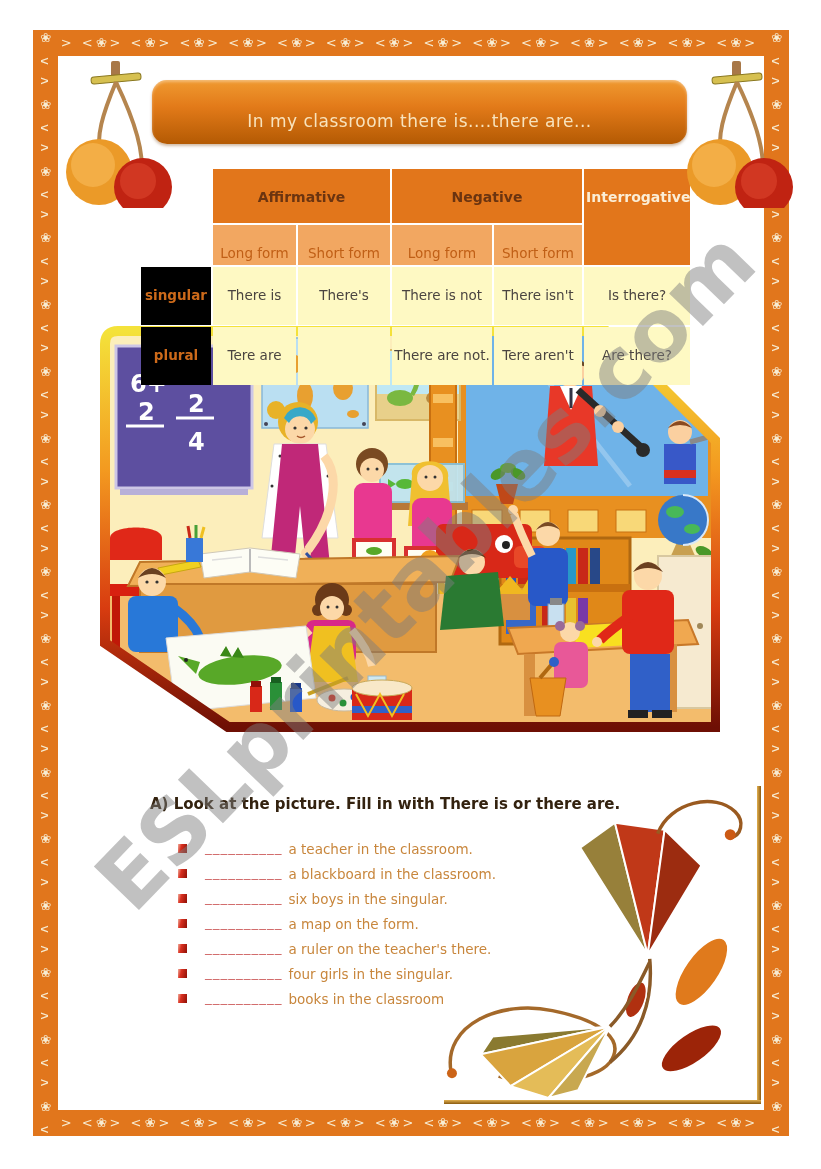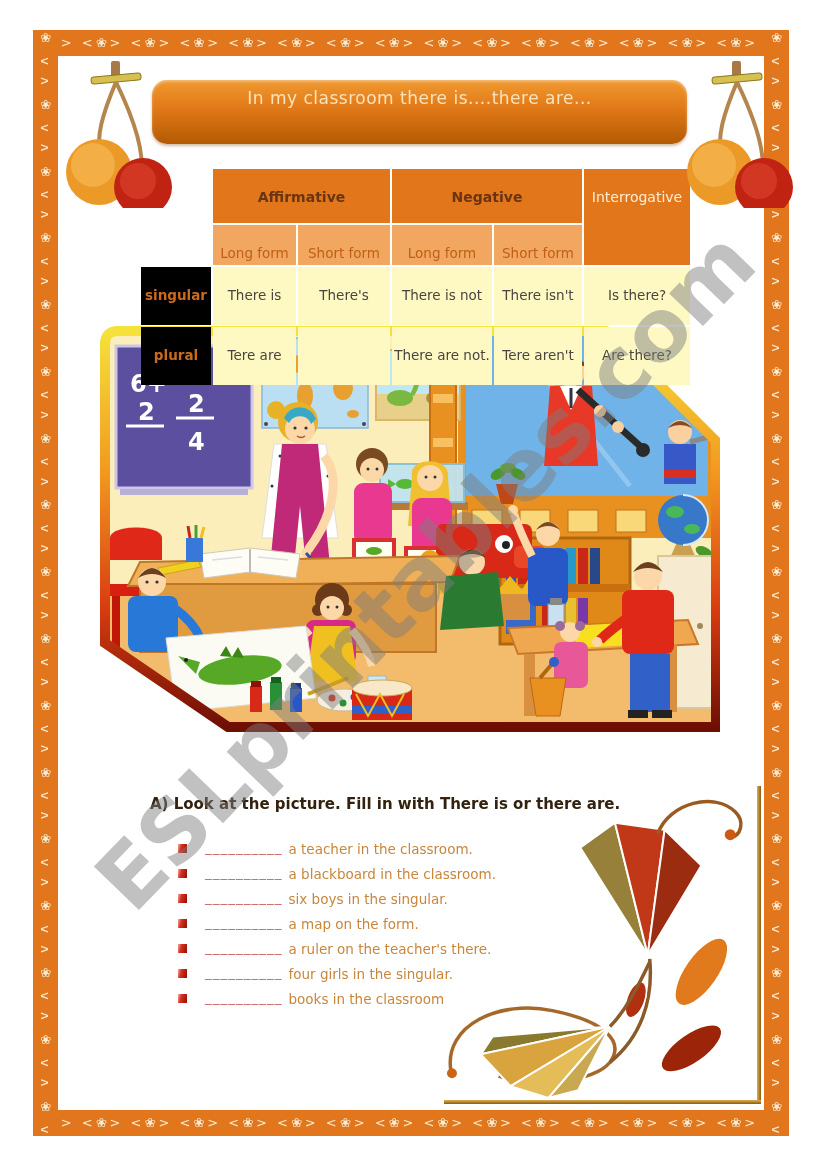--- a/index.html
+++ b/index.html
@@ -8,30 +8,30 @@
   .band{position:absolute;background:#e1761c;overflow:hidden;color:#f7ecd2;z-index:4;}
   .band-h{left:33px;width:756px;height:26px;font-size:13px;line-height:26px;letter-spacing:3px;white-space:nowrap;text-align:center;}
   .band-v{top:30px;width:25px;height:1106px;font-size:13px;letter-spacing:4px;white-space:nowrap;}
   .band-v .pat-v{writing-mode:vertical-rl;display:block;margin:0 auto;line-height:25px;}
   #band-top{top:30px;} #band-bottom{top:1110px;}
   #band-left{left:33px;} #band-right{left:764px;}
 
   .banner{position:absolute;left:152px;top:80px;width:535px;height:64px;border-radius:15px;
           background:linear-gradient(180deg,#f09a30 0%,#e27a19 42%,#b45a03 100%);
           box-shadow:inset 0 2px 3px rgba(255,255,255,.35), 0 2px 3px rgba(120,60,0,.35);z-index:5;}
-  .banner span{display:block;text-align:center;padding-top:8px;font-size:17px;color:#f8e3bd;letter-spacing:.5px;}
+  .banner span{display:block;text-align:center;padding-top:31px;font-size:17px;color:#f8e3bd;letter-spacing:.5px;}
 
   .pompom{position:absolute;z-index:6;}
   #pompom-left{left:55px;top:58px;} #pompom-right{left:676px;top:58px;}
 
   table.grammar{position:absolute;left:139px;top:167px;width:549px;z-index:5;
         border-collapse:separate;border-spacing:2px;table-layout:fixed;font-size:13.5px;}
   table.grammar th,table.grammar td{vertical-align:top;text-align:center;padding:20px 2px 2px;}
   .h-main{background:#e2761b;color:#6b3410;font-weight:bold;font-size:14px;height:32px;}
-  .h-inter{background:#e2761b;color:#fbeed6;font-weight:normal;font-size:14px;}
+  .h-inter{background:#e2761b;color:#fbeed6;font-weight:bold;font-size:14px;}
   .h-sub{background:#f2a761;color:#c05f16;font-weight:normal;height:18px;margin-left:48px;}
   .r-label{background:#000000;color:#cd6a1a;font-weight:bold;}
   .cell{background:#fef9c3;color:#4a4440;height:36px;}
   .blankcell{background:transparent;}
 
   .illus{position:absolute;left:100px;top:326px;width:620px;height:406px;z-index:3;}
 
   .watermark{position:absolute;left:112px;top:845px;z-index:60;pointer-events:none;
      font-weight:bold;font-size:86px;color:rgba(126,126,126,.48);white-space:nowrap;
      transform-origin:left center;transform:rotate(-46deg);letter-spacing:0;}

